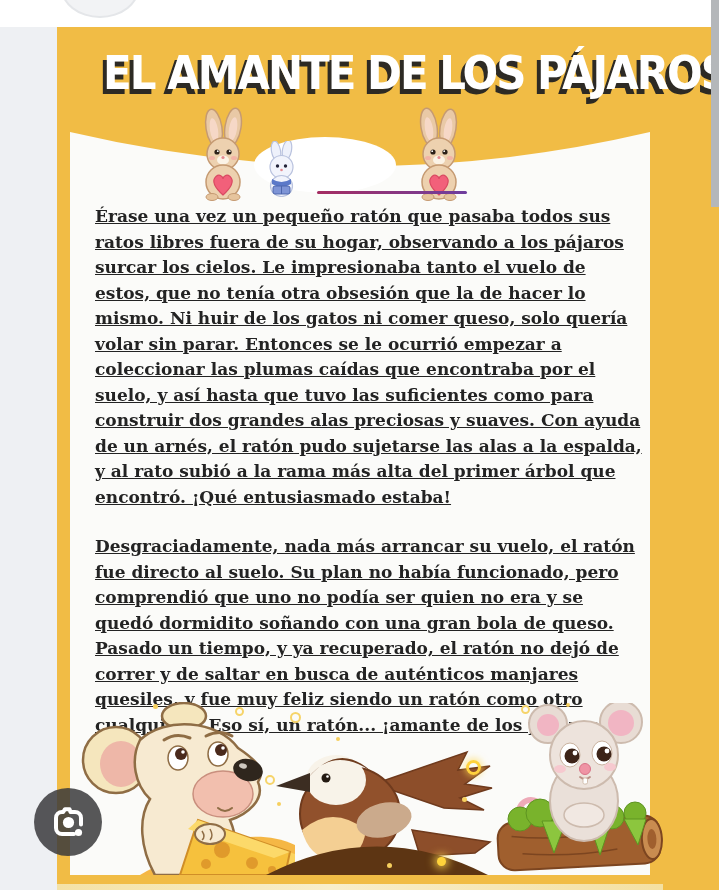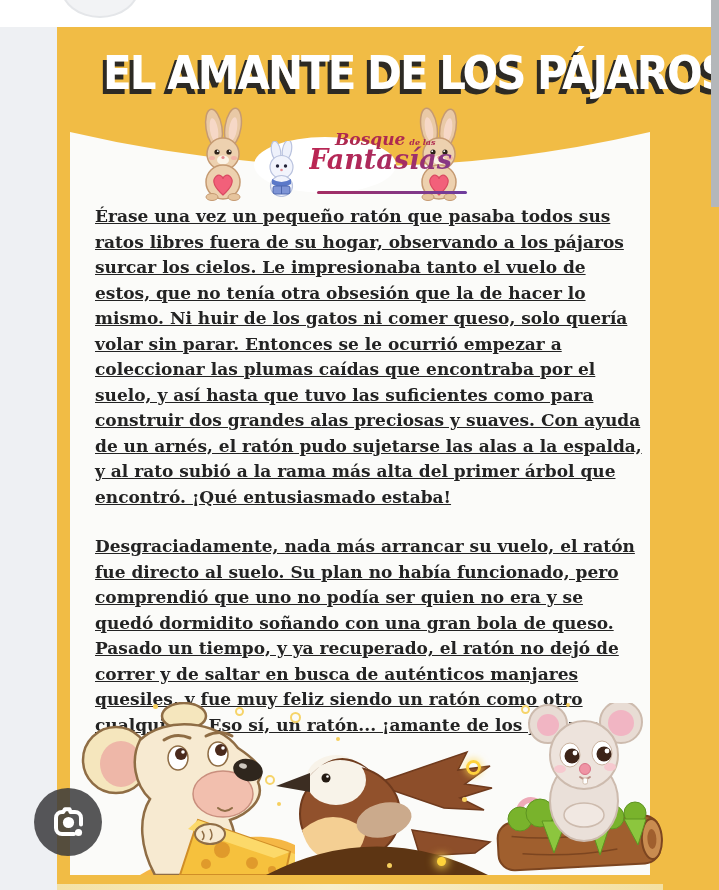--- a/index.html
+++ b/index.html
@@ -128,24 +128,20 @@
         <ellipse cx="28" cy="9" rx="4.5" ry="10" fill="#eef1fb" stroke="#b9c2de" stroke-width="1.2" transform="rotate(10 28 9)"></ellipse>
         <circle cx="22.5" cy="26" r="11.5" fill="#f2f4fc" stroke="#b9c2de" stroke-width="1.2"></circle>
         <circle cx="18.5" cy="25" r="1.7" fill="#23243a"></circle>
           <circle cx="26.5" cy="25" r="1.7" fill="#23243a"></circle>
         <circle cx="22.5" cy="29" r="1.3" fill="#e58a90"></circle>
         <ellipse cx="22.5" cy="45" rx="11" ry="10.5" fill="#f2f4fc" stroke="#b9c2de" stroke-width="1.2"></ellipse>
         <path d="M13,38 Q22.5,44 32,38 L32,43 Q22.5,49 13,43 Z" fill="#5b79c9"></path>
         <rect x="14" y="45" width="17" height="8" rx="2" fill="#7e94d6" stroke="#4d66ad" stroke-width="1"></rect>
         <line x1="22.5" y1="45" x2="22.5" y2="53" stroke="#4d66ad" stroke-width="1"></line>
       </svg>
-      <div class="logo-text">
-        <span class="logo-word-top"><span>Bosque</span><span class="logo-word-mid">de las</span></span>
-        <span class="logo-word-bottom">Fantasías</span>
-      </div>
       <div class="logo-underline"></div>
     </div>
   </div>
 
   <svg class="illus" style="left:23px; top:675px; width:215px; height:173px;" viewBox="0 0 215 173">
     <path d="M60,173 C110,145 170,122 215,143 L215,173 Z" fill="#f5b745"></path>
     <path d="M95,173 C140,155 190,142 215,152 L215,173 Z" fill="#fbd35f"></path>
     <circle cx="36" cy="58" r="33" fill="#f5e6bd" stroke="#8f6d45" stroke-width="2.5"></circle>
     <ellipse cx="41" cy="62" rx="21" ry="23" fill="#eeb7a8"></ellipse>
     <ellipse cx="104" cy="14" rx="22" ry="13" fill="#f5e6bd" stroke="#8f6d45" stroke-width="2.5"></ellipse>

